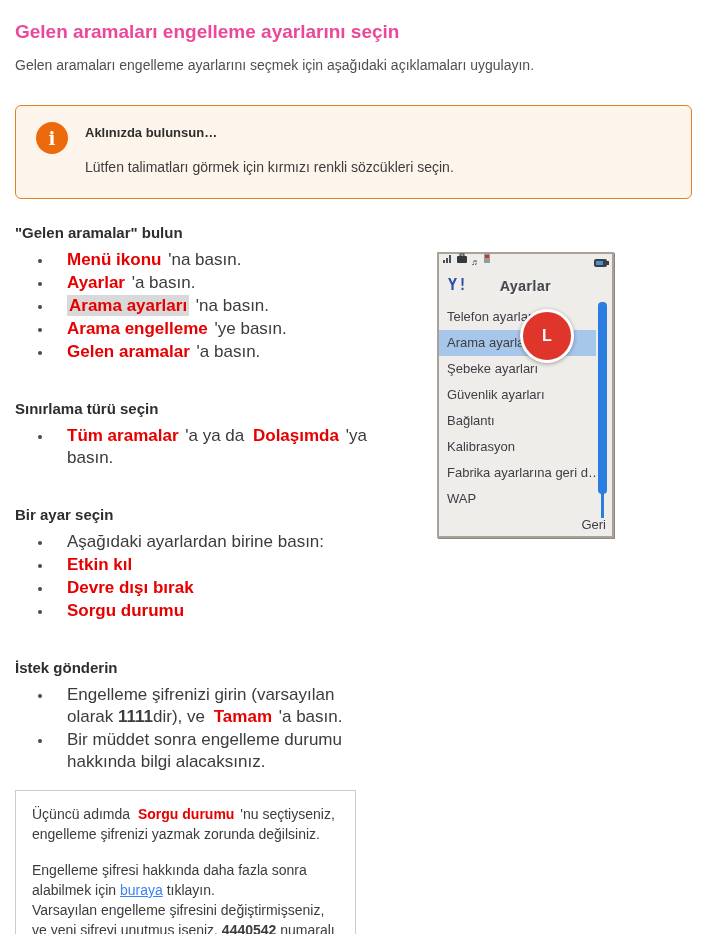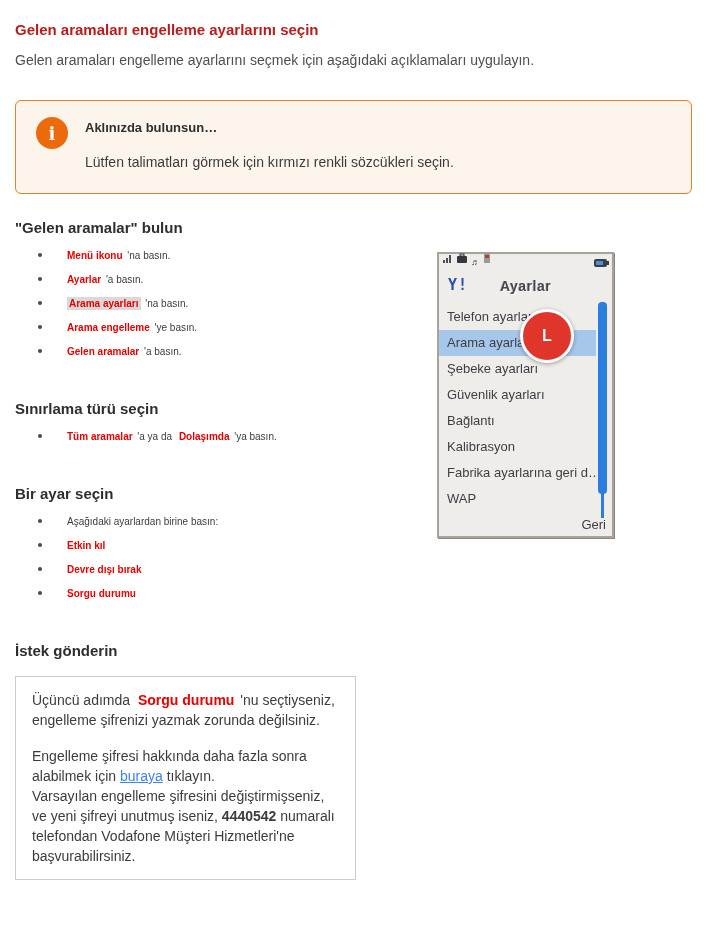--- a/index.html
+++ b/index.html
@@ -4,21 +4,21 @@
 <style>
   * { box-sizing: border-box; }
   html,body { margin:0; padding:0; }
   body {
     width:707px; height:934px; position:relative; overflow:hidden;
     background:#ffffff; color:#3c3c3c;
     font-family:"Liberation Sans", sans-serif;
   }
   .container { padding:0 15px; }
 
-  .page-title { font-size:15px; font-weight:bold; color:#b91c1c; margin:21px 0 0; }
+  .page-title { font-size:19px; font-weight:bold; color:#ec4899; margin:21px 0 0; }
   .subtitle   { font-size:14px; color:#4f4f4f; margin:13px 0 0; line-height:19px; }
 
   
   .notice {
     margin-top:30px; width:677px; min-height:94px;
     border:1px solid #e5802a; border-radius:6px; background:#fdf4ec;
     padding:12px 20px 14px; display:flex; gap:17px;
   }
   .notice-icon {
     width:32px; height:32px; border-radius:50%; background:#ed6a0c; flex:0 0 32px;
@@ -28,21 +28,21 @@
   }
   .notice-heading { font-size:13px; font-weight:bold; color:#2e2e2e; margin-top:7px; }
   .notice-text    { font-size:14px; color:#3c3c3c; margin-top:19px; }
 
   
   .sections { width:368px; }
   .sec-heading { font-size:15px; font-weight:bold; color:#2e2e2e; margin:0; }
   .sec { margin-top:37px; }
   .sec.first { margin-top:25px; }
   ul { margin:8px 0 0; padding:0 0 0 38px; }
-  li { font-size:10px; line-height:22px; margin-bottom:1px; color:#3c3c3c;padding-left:14px; }
+  li { font-size:17px; line-height:22px; margin-bottom:1px; color:#3c3c3c;padding-left:14px; }
   li::marker { color:#4a4a4a; font-size:13px; }
   .red { color:#e60000; font-weight:bold; text-decoration:none; cursor:pointer; margin-right:2px; }
   .red.mid { margin-left:4px; }
   .hl { background:#d9d9d9; padding:1px 2px; }
   .b { font-weight:bold; }
 
   
   .note-box {
     margin-top:17px; width:341px;
     border:1px solid #cccccc; background:#fff;
@@ -136,20 +136,24 @@
       <ul>
         <li><span>Aşağıdaki ayarlardan birine basın:</span></li>
         <li><a class="red">Etkin kıl</a></li>
         <li><a class="red">Devre dışı bırak</a></li>
         <li><a class="red">Sorgu durumu</a></li>
       </ul>
     </div>
 
     <div class="sec">
       <h2 class="sec-heading">İstek gönderin</h2>
+      <ul>
+        <li><span>Engelleme şifrenizi girin (varsayılan olarak </span><span class="b">1111</span><span>dir), ve </span><a class="red mid">Tamam</a><span> 'a basın.</span></li>
+        <li><span>Bir müddet sonra engelleme durumu hakkında bilgi alacaksınız.</span></li>
+      </ul>
     </div>
 
     <div class="note-box">
       <p class="gap-after"><span>Üçüncü adımda </span><a class="red mid">Sorgu durumu</a><span> 'nu seçtiyseniz, engelleme şifrenizi yazmak zorunda değilsiniz.</span></p>
       <p><span>Engelleme şifresi hakkında daha fazla sonra alabilmek için </span><a class="ulink">buraya</a><span> tıklayın.</span></p>
       <p><span>Varsayılan engelleme şifresini değiştirmişseniz, ve yeni şifreyi unutmuş iseniz, </span><span class="b">4440542</span><span> numaralı telefondan Vodafone Müşteri Hizmetleri'ne başvurabilirsiniz.</span></p>
     </div>
 
   </div>
 </div>

